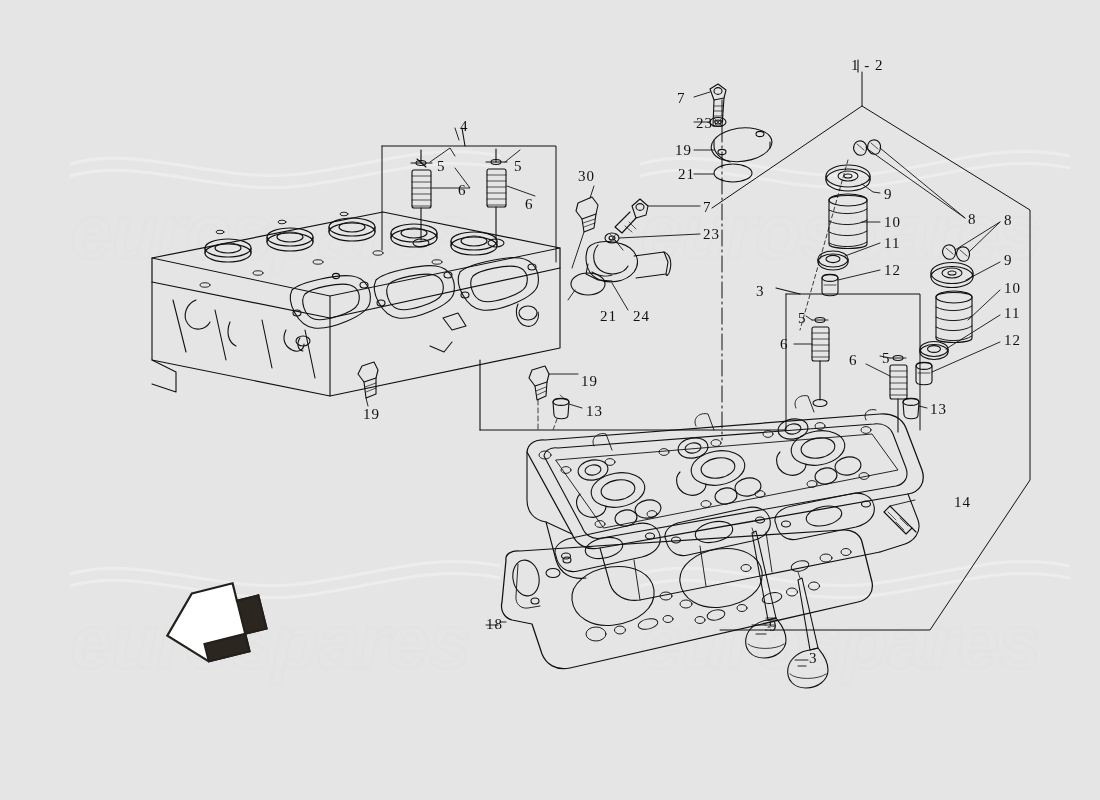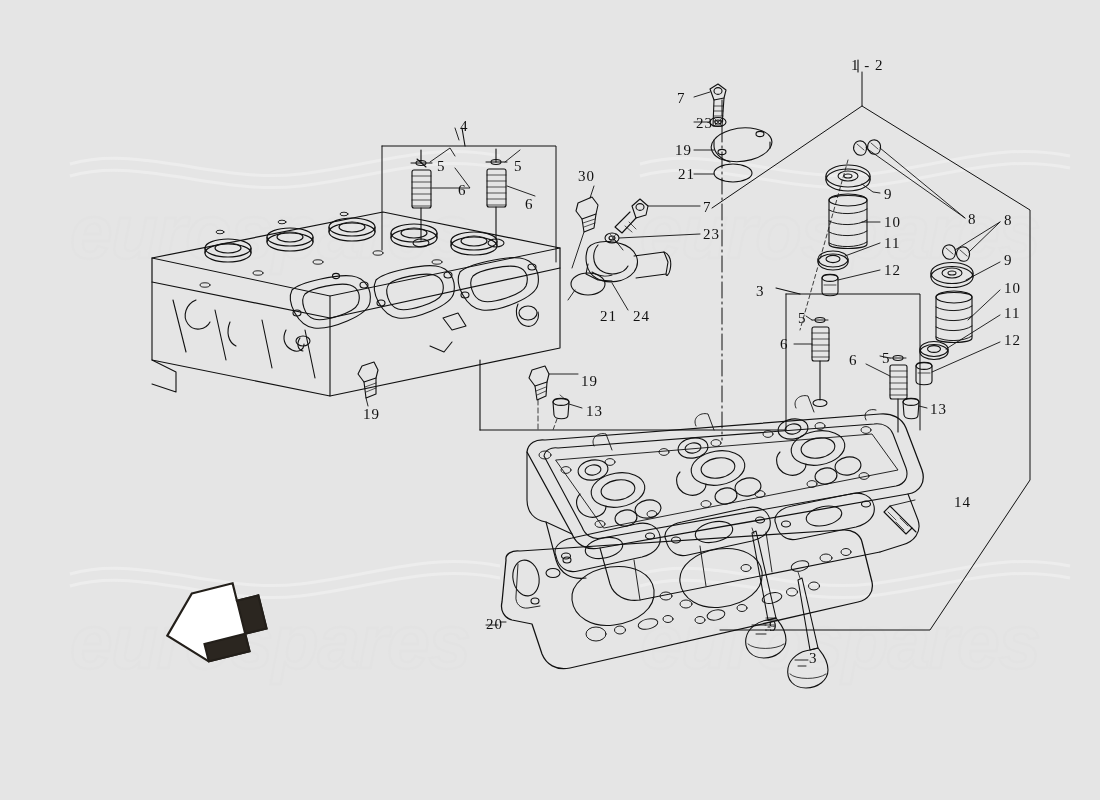--- a/index.html
+++ b/index.html
@@ -561,16 +561,16 @@
     <span class="lbl" style="left:780px;top:336px;">6</span>
     <span class="lbl" style="left:849px;top:352px;">6</span>
     <span class="lbl" style="left:882px;top:350px;">5</span>
     <span class="lbl" style="left:363px;top:406px;">19</span>
     <span class="lbl" style="left:581px;top:373px;">19</span>
     <span class="lbl" style="left:586px;top:403px;">13</span>
     <span class="lbl" style="left:930px;top:401px;">13</span>
     <span class="lbl" style="left:918px;top:494px;margin-left:36px;">14</span>
     <span class="lbl" style="left:769px;top:618px;">9</span>
     <span class="lbl" style="left:809px;top:650px;">3</span>
-    <span class="lbl" style="left:486px;top:616px;">20</span>
+    <span class="lbl" style="left:486px;top:616px;">18</span>
   </div>
 
 </div>
 
 </body></html>

